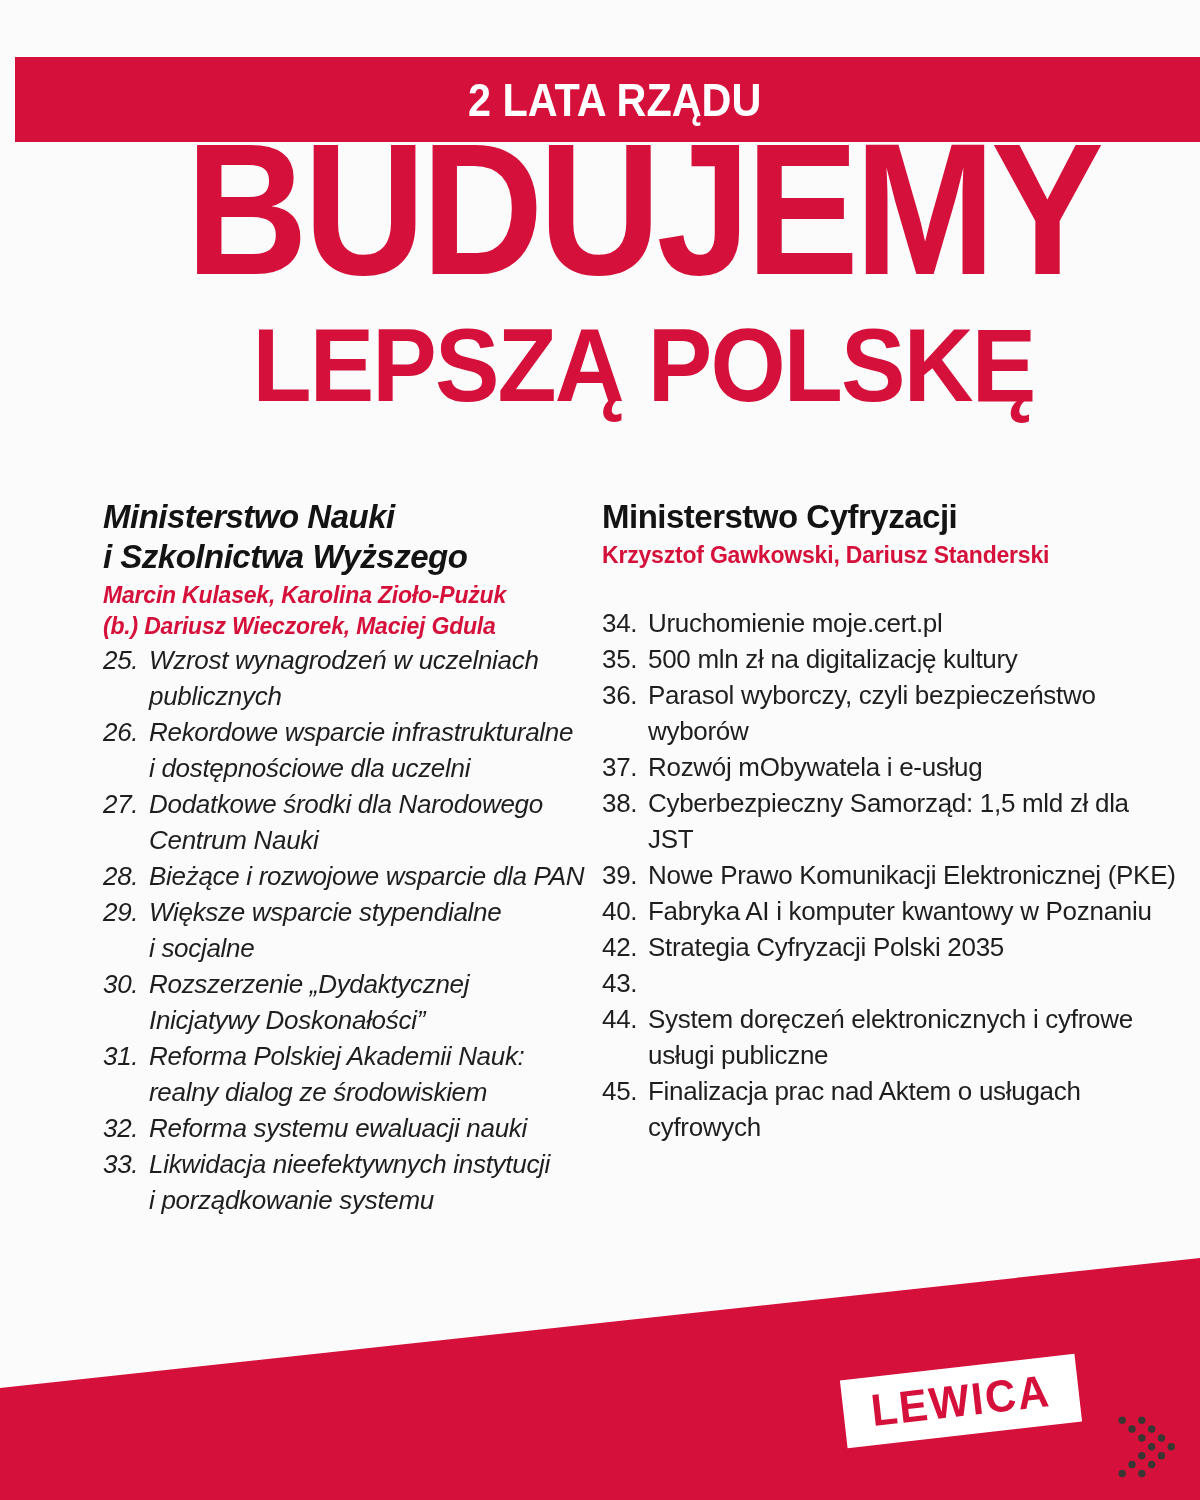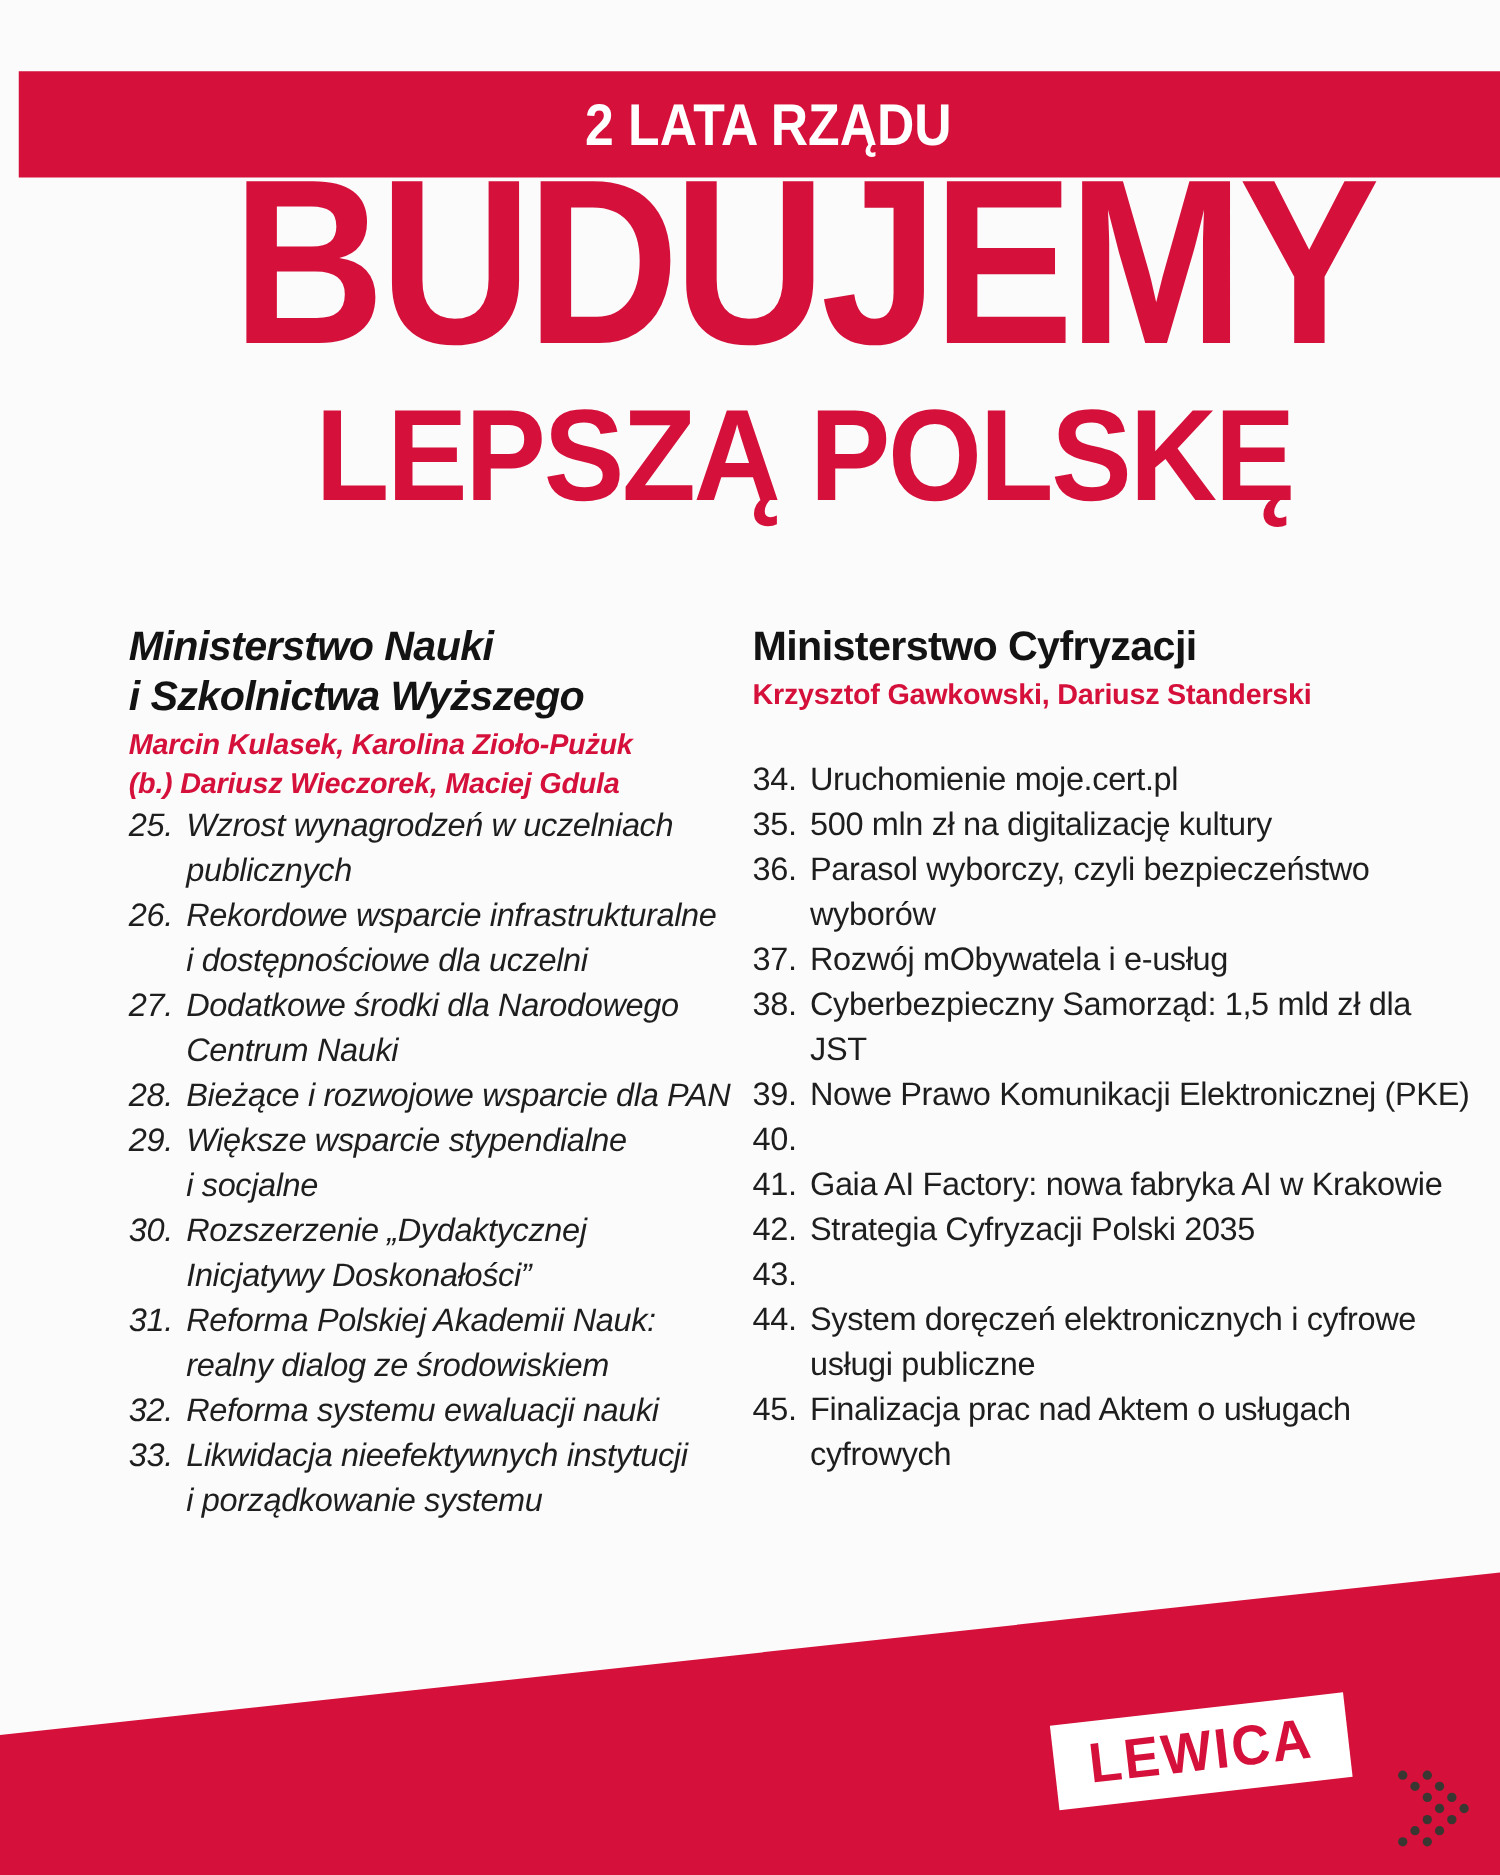--- a/index.html
+++ b/index.html
@@ -149,26 +149,23 @@
           <span class="item-txt">Cyberbezpieczny Samorząd: 1,5 mld zł dla JST</span>
         </div>
 
         <div class="item">
           <span class="item-num">39.</span>
           <span class="item-txt">Nowe Prawo Komunikacji Elektronicznej (PKE)</span>
         </div>
 
         <div class="item">
           <span class="item-num">40.</span>
-        </div>
-
-        <div class="item">
-          <span class="item-num">41.</span>
-          <span class="item-txt">Gaia AI Factory: nowa fabryka AI w Krakowie</span>
-        </div>
+          <span class="item-txt">Fabryka AI i komputer kwantowy w Poznaniu</span>
+        </div>
+
 
         <div class="item">
           <span class="item-num">42.</span>
           <span class="item-txt">Strategia Cyfryzacji Polski 2035</span>
         </div>
 
         <div class="item">
           <span class="item-num">43.</span>
         </div>
 

